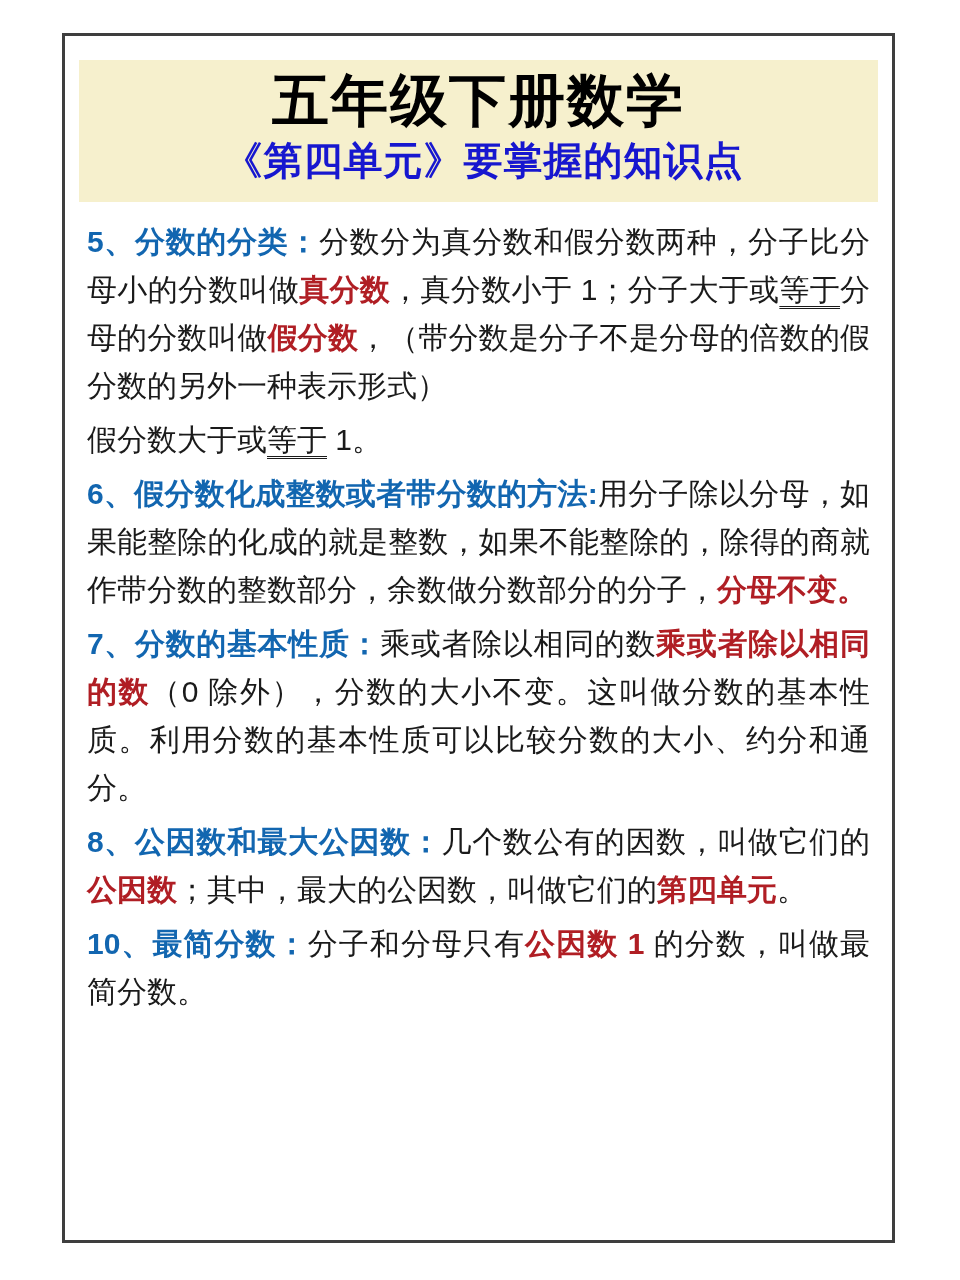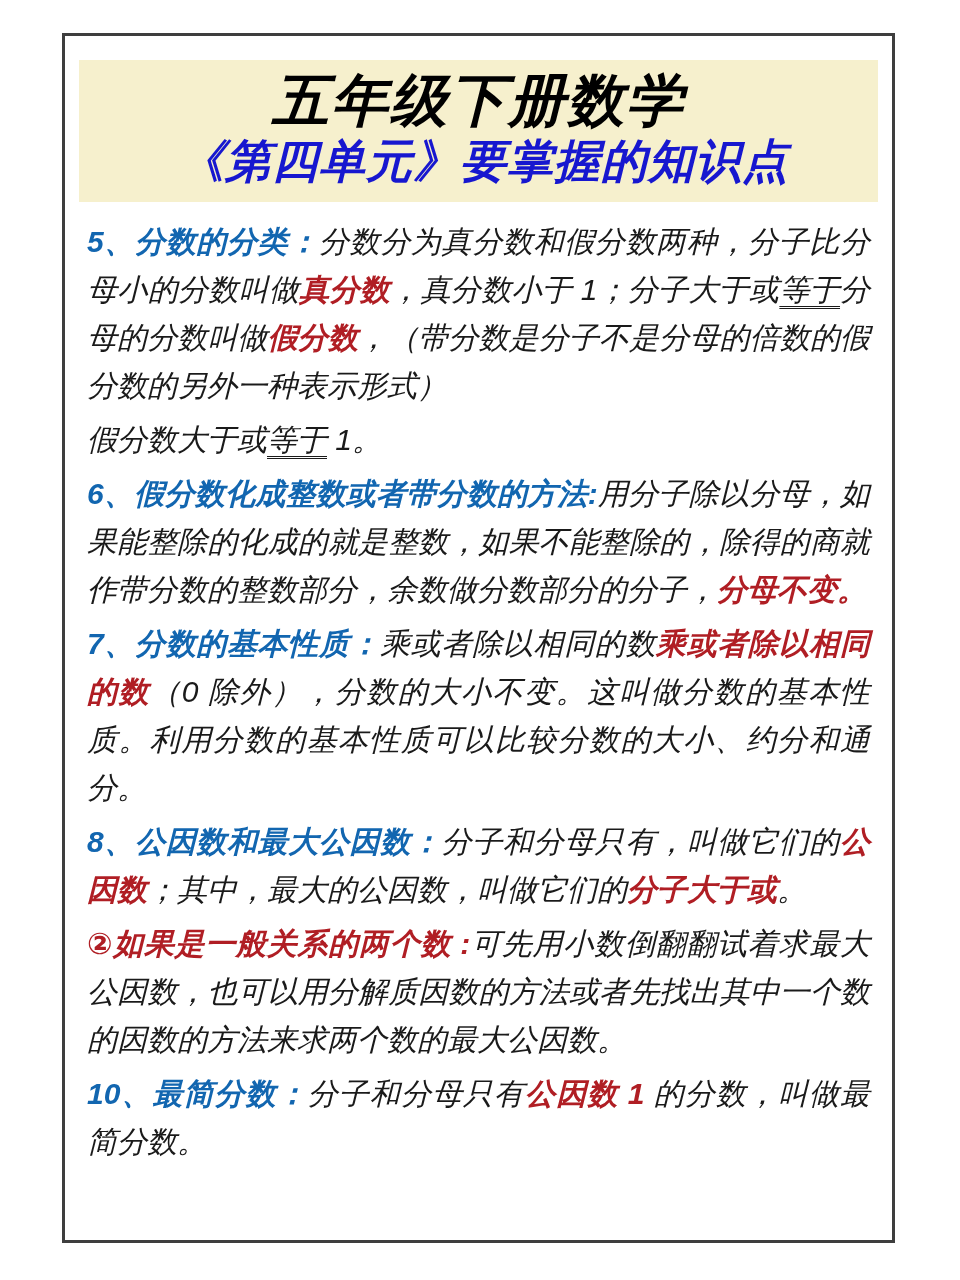--- a/index.html
+++ b/index.html
@@ -3,31 +3,31 @@
 <meta charset="utf-8">
 <style>
   :root{
     --blue:#1266b0;
     --red:#b01e24;
     --ink:#1a1a1a;
     --subtitle:#1717cf;
     --cream:#f6f0cd;
     --frame:#3e3e3e;
   }
-  *{margin:0;padding:0;box-sizing:border-box;font-style:italic;}
+  *{margin:0;padding:0;box-sizing:border-box;}
   html,body{width:960px;height:1280px;background:#ffffff;
     font-family:"Liberation Sans","DejaVu Sans",sans-serif;}
   .page{position:relative;width:960px;height:1280px;background:#ffffff;overflow:hidden;}
   .frame{position:absolute;left:62px;top:33px;width:833px;height:1210px;
     border:3px solid var(--frame);background:#ffffff;}
   .header{margin:24px 14px 0 14px;height:142px;background:var(--cream);
     text-align:center;overflow:hidden;}
   .title{font-size:57px;font-weight:900;color:#000;letter-spacing:2px;
     line-height:72px;margin-top:4px;}
-  .subtitle{font-size:46px;font-weight:900;color:var(--subtitle);
+  .subtitle{font-size:39px;font-weight:900;color:var(--subtitle);
     line-height:50px;letter-spacing:1px;margin-left:10px;}
   .content{padding:10px 16px 0 16px;font-size:30px;line-height:48px;color:var(--ink);}
   .para{margin:6px;text-align:justify;}
   .seg-text{color:var(--ink);}
   .seg-blue{color:var(--blue);font-weight:700;}
   .seg-red{color:var(--red);font-weight:700;}
   .seg-underline{color:var(--ink);text-decoration-line:underline;
     text-decoration-style:double;text-decoration-thickness:1px;text-underline-offset:6px;}
 </style>
 </head>
@@ -37,18 +37,17 @@
   <div class="frame">
     <div class="header">
       <div class="title">五年级下册数学</div>
       <div class="subtitle">《第四单元》要掌握的知识点</div>
     </div>
     <div class="content" id="content">
         <p class="para"><span class="seg-blue">5、分数的分类：</span><span class="seg-text">分数分为真分数和假分数两种，分子比分母小的分数叫做</span><span class="seg-red">真分数</span><span class="seg-text">，真分数小于 1；分子大于或</span><span class="seg-underline">等于</span><span class="seg-text">分母的分数叫做</span><span class="seg-red">假分数</span><span class="seg-text">，（带分数是分子不是分母的倍数的假分数的另外一种表示形式）</span></p>
         <p class="para"><span class="seg-text">假分数大于或</span><span class="seg-underline">等于</span><span class="seg-text"> 1。</span></p>
         <p class="para"><span class="seg-blue">6、假分数化成整数或者带分数的方法:</span><span class="seg-text">用分子除以分母，如果能整除的化成的就是整数，如果不能整除的，除得的商就作带分数的整数部分，余数做分数部分的分子，</span><span class="seg-red">分母不变。</span></p>
         <p class="para"><span class="seg-blue">7、分数的基本性质：</span><span class="seg-text">乘或者除以相同的数</span><span class="seg-red">乘或者除以相同的数</span><span class="seg-text">（0 除外），分数的大小不变。这叫做分数的基本性质。利用分数的基本性质可以比较分数的大小、约分和通分。</span></p>
-        <p class="para"><span class="seg-blue">8、公因数和最大公因数：</span><span class="seg-text">分子和分母只有，叫做它们的</span><span class="seg-red">公因数</span><span class="seg-text">；其中，最大的公因数，叫做它们的</span><span class="seg-red">分子大于或</span><span class="seg-text">。</span></p>
-        <p class="para"><span class="seg-red">②如果是一般关系的两个数 :</span><span class="seg-text">可先用小数倒翻翻试着求最大公因数，也可以用分解质因数的方法或者先找出其中一个数的因数的方法来求两个数的最大公因数。</span></p>
+        <p class="para"><span class="seg-blue">8、公因数和最大公因数：</span><span class="seg-text">几个数公有的因数，叫做它们的</span><span class="seg-red">公因数</span><span class="seg-text">；其中，最大的公因数，叫做它们的</span><span class="seg-red">第四单元</span><span class="seg-text">。</span></p>
         <p class="para"><span class="seg-blue">10、最简分数：</span><span class="seg-text">分子和分母只有</span><span class="seg-red">公因数 1</span><span class="seg-text"> 的分数，叫做最简分数。</span></p>
       </div>
   </div>
 </div>
 
 </body></html>

